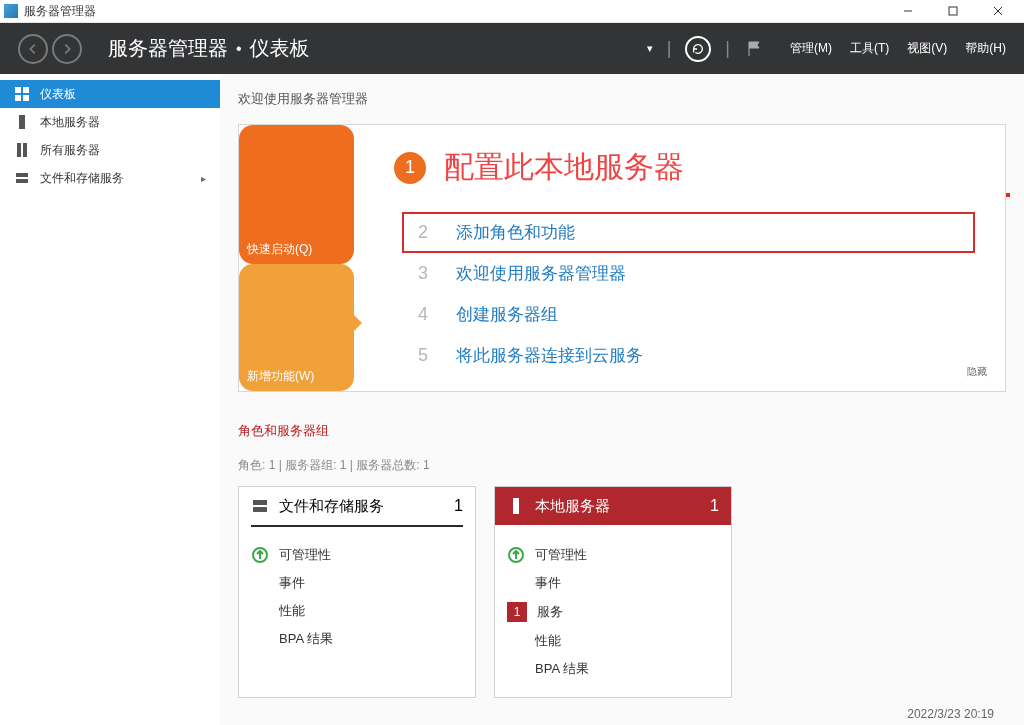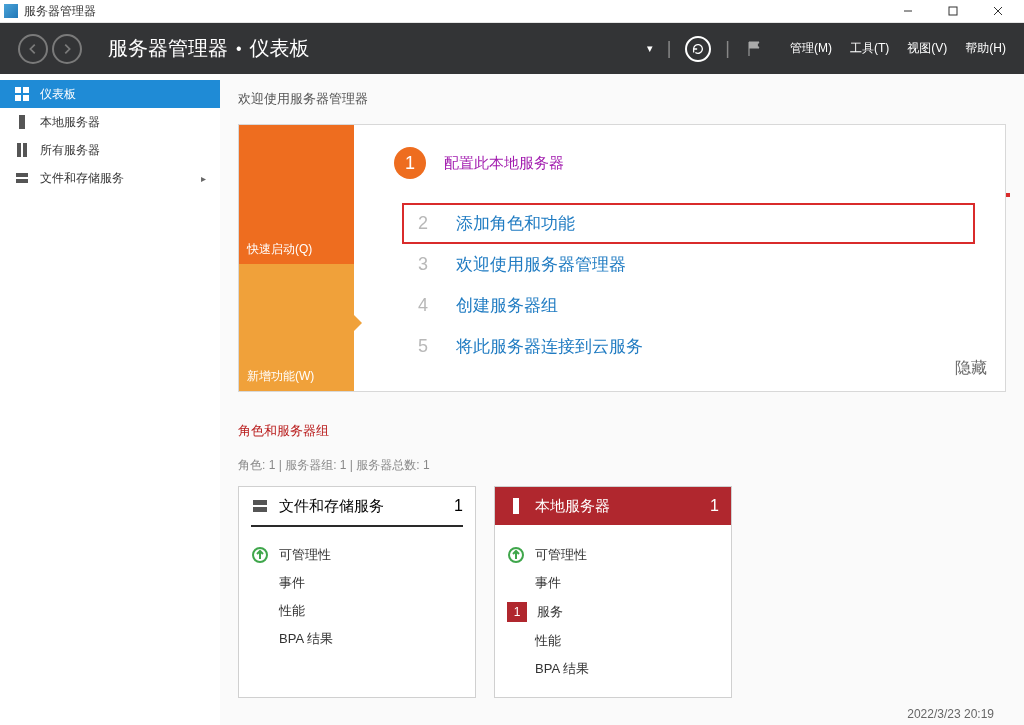--- a/index.html
+++ b/index.html
@@ -36,36 +36,36 @@
 
 .main { flex: 1; background: #fafafa; padding: 16px 18px 0 18px; overflow-y: auto; position: relative; }
 .main::-webkit-scrollbar { width: 17px; }
 .main::-webkit-scrollbar-track { background: #f0f0f0; }
 .main::-webkit-scrollbar-thumb { background: #c0c0c0; }
 
 .section-title { font-size: 13px; color: #555; margin-bottom: 16px; }
 
 .welcome-pane { display: flex; border: 1px solid #d8d8d8; background: #fff; margin-bottom: 30px; min-height: 268px; }
 .welcome-tiles { width: 115px; display: flex; flex-direction: column; }
-.tile { flex: 1; display: flex; align-items: flex-end; padding: 6px 8px; font-size: 12px; color: #fff; position: relative; }
+.tile { flex: 1; display: flex; align-items: flex-end; padding: 6px 8px; font-size: 12px; color: #fff; position: relative; border-radius: 14px; }
 .tile-quick { background: #ee6d1f; flex: 1.1; }
 .tile-new { background: #f0a13a; }
 .tile-learn { background: #f0a13a; flex: 0.6; border-top: 1px solid rgba(255,255,255,0.2); }
 .tile-new::after { content: ""; position: absolute; right: -8px; top: 40%; border-left: 8px solid #f0a13a; border-top: 8px solid transparent; border-bottom: 8px solid transparent; }
 
 .welcome-content { flex: 1; padding: 22px 30px 10px 40px; position: relative; }
 .config-row { display: flex; align-items: center; gap: 18px; margin-bottom: 24px; }
 .big-num { width: 32px; height: 32px; border-radius: 50%; background: #ee6d1f; color: #fff; display: flex; align-items: center; justify-content: center; font-size: 18px; }
-.config-title { font-size: 15px; color: #a21caf; }
+.config-title { font-size: 30px; color: #ef4444; }
 .step-list { margin-left: 8px; }
 .step { display: flex; align-items: center; gap: 22px; padding: 9px 10px; }
 .step.highlighted { border: 2px solid #d92b2b; padding: 7px 8px; }
 .step-num { width: 22px; text-align: center; font-size: 18px; color: #b8b8b8; }
 .step-text { font-size: 17px; color: #1f7bc2; }
-.hide-link { position: absolute; right: 18px; bottom: 12px; font-size: 16px; color: #666; }
+.hide-link { position: absolute; right: 18px; bottom: 12px; font-size: 10px; color: #666; }
 .red-dot { position:absolute; width:4px; height:4px; background:#d92b2b; left:652px; top:68px;}
 
 .roles-title { font-size: 13px; color: #b91c1c; font-family: Liberation Mono, monospace; }
 .roles-sub { font-size: 12px; color: #888; margin-top: 17px; margin-bottom: 12px; }
 
 .cards { display: flex; gap: 18px; }
 .card { width: 238px; border: 1px solid #d0d0d0; background: #fff; }
 .card-header { height: 38px; display: flex; align-items: center; padding: 0 12px; gap: 10px; font-size: 15px; }
 .card-header.dark { background: #b0272e; color: #fff; }
 .card-header .count { margin-left: auto; font-size: 16px; }

